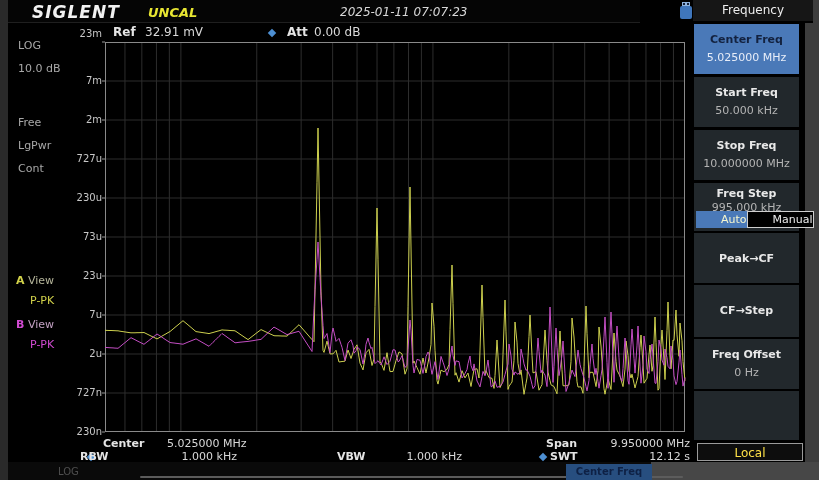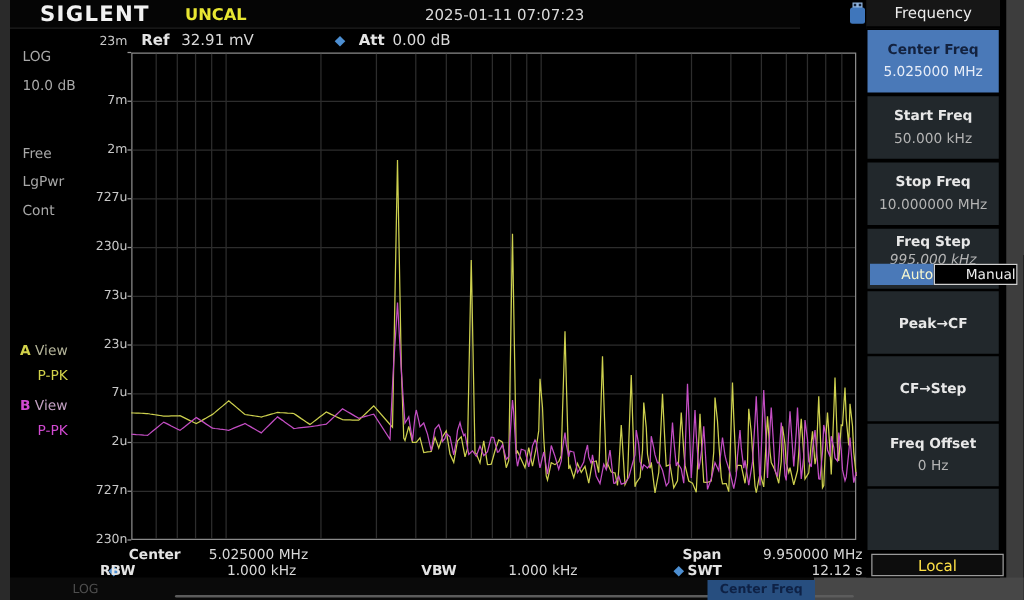--- a/index.html
+++ b/index.html
@@ -6,21 +6,21 @@
     font-family:"DejaVu Sans", sans-serif;-webkit-font-smoothing:antialiased;}
   .abs{position:absolute;}
   #stage{position:relative;width:819px;height:480px;background:#000;}
 
   
   #bezel-left{left:0;top:0;width:8px;height:480px;background:#2a2a2a;}
   #bezel-right{left:805px;top:0;width:14px;height:480px;background:#3d3d3d;}
   #bottom-gray{left:651px;top:462px;width:168px;height:18px;background:#474747;}
 
   
-  #topbar{left:8px;top:0;width:632px;height:22px;background:#050505;border-bottom:1px solid #1f1f1f;}
+  #topbar{left:8px;top:0;width:632px;height:22px;background:#050505;border-bottom:1px solid #1f1f1f;font-style:italic;}
   #brand{left:24px;top:2px;font-size:17px;font-weight:bold;letter-spacing:1px;color:#f2f2f2;}
   #uncal{left:140px;top:5px;font-size:13px;font-weight:bold;color:#e8e632;}
   #datetime{left:332px;top:5px;font-size:12px;color:#d8d8d8;}
   #usb{left:672px;top:2px;width:12px;height:17px;}
   #usb .cap{position:absolute;left:2px;top:0;width:8px;height:5px;background:#8fb3dd;}
   #usb .pip{position:absolute;top:1px;width:2px;height:2px;background:#13213a;}
   #usb .body{position:absolute;left:0;top:4px;width:12px;height:13px;background:#3f76bb;border-radius:2px;}
 
   
   .lp{font-size:11px;color:#a8a8a8;}
@@ -39,21 +39,21 @@
   #plot-wrap{left:0;top:0;width:819px;height:480px;pointer-events:none;}
   #plot-border{left:105px;top:42px;width:580px;height:390px;border:1px solid #8a8a8a;box-sizing:border-box;background:#000;}
   .ytick{position:absolute;left:58px;width:44px;text-align:right;font-size:10px;color:#c8c8c8;}
 
   
   .ft-label{font-size:11px;font-weight:bold;color:#e4e4e4;}
   .ft-value{font-size:11px;color:#d8d8d8;}
 
   
   #menu{left:693px;top:0;width:107px;height:462px;background:#000;}
-  #menu-title{position:absolute;left:0;top:0;width:107px;height:21px;background:#161616;
+  #menu-title{position:absolute;left:0;top:0;width:120px;height:21px;background:#161616;
     color:#ececec;font-size:12px;text-align:center;line-height:21px;border-bottom:2px solid #000;}
   .mbtn{position:absolute;left:1px;width:105px;background:#22282c;text-align:center;}
   .mbtn.sel{background:#4a79b8;}
   .mlabel{font-size:11px;font-weight:bold;color:#e8e8e8;margin-top:9px;}
   .mvalue{font-size:11px;color:#b4b4b4;margin-top:5px;}
   .sel .mlabel{color:#13223f;}
   .sel .mvalue{color:#e7edf8;}
   .single .mlabel{margin-top:19px;}
   .toggle-row{position:absolute;left:2px;bottom:3px;width:101px;height:17px;display:flex;}
   .tg{flex:1;font-size:11px;line-height:17px;padding-left:25px;}
@@ -197,21 +197,21 @@
       <div class="mvalue">50.000 kHz</div>
     </div>
 
     <div class="mbtn" style="top:130px;height:50px;">
       <div class="mlabel">Stop Freq</div>
       <div class="mvalue">10.000000 MHz</div>
     </div>
 
     <div class="mbtn" style="top:183px;height:48px;">
       <div class="mlabel" style="margin-top:4px;">Freq Step</div>
-      <div class="mvalue" style="margin-top:1px;font-style:italic;">995.000 kHz</div>
+      <div class="mvalue" style="margin-top:1px;">995.000 kHz</div>
       <div class="toggle-row">
         <div class="tg tg-on">Auto</div>
         <div class="tg tg-off">Manual</div>
       </div>
     </div>
 
     <div class="mbtn single" style="top:233px;height:50px;">
       <div class="mlabel">Peak→CF</div>
     </div>
 

